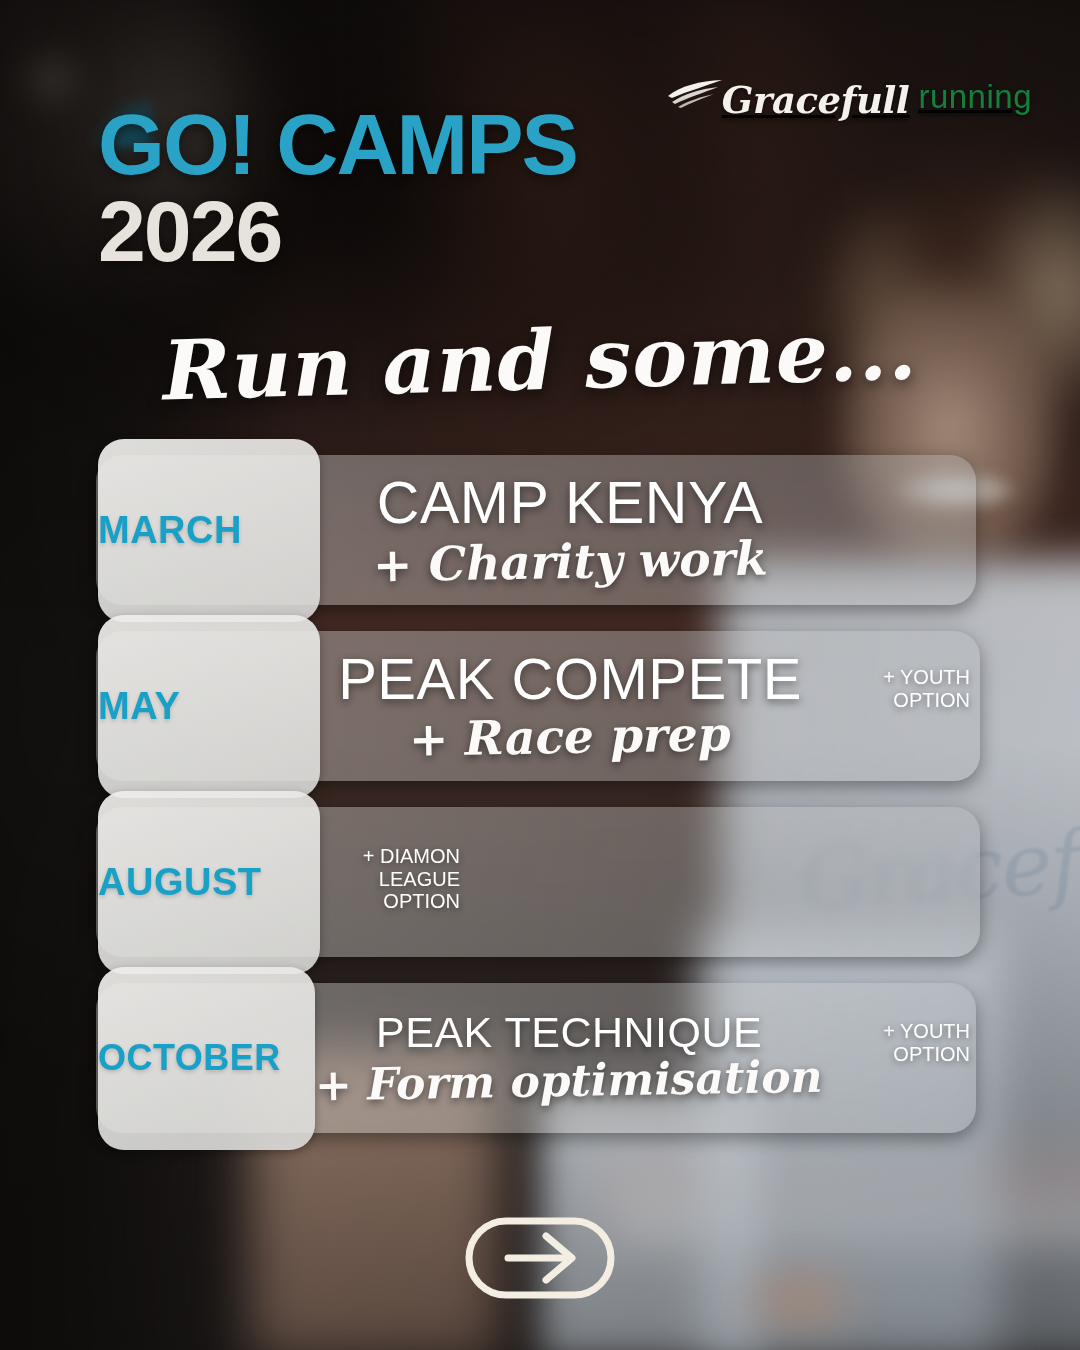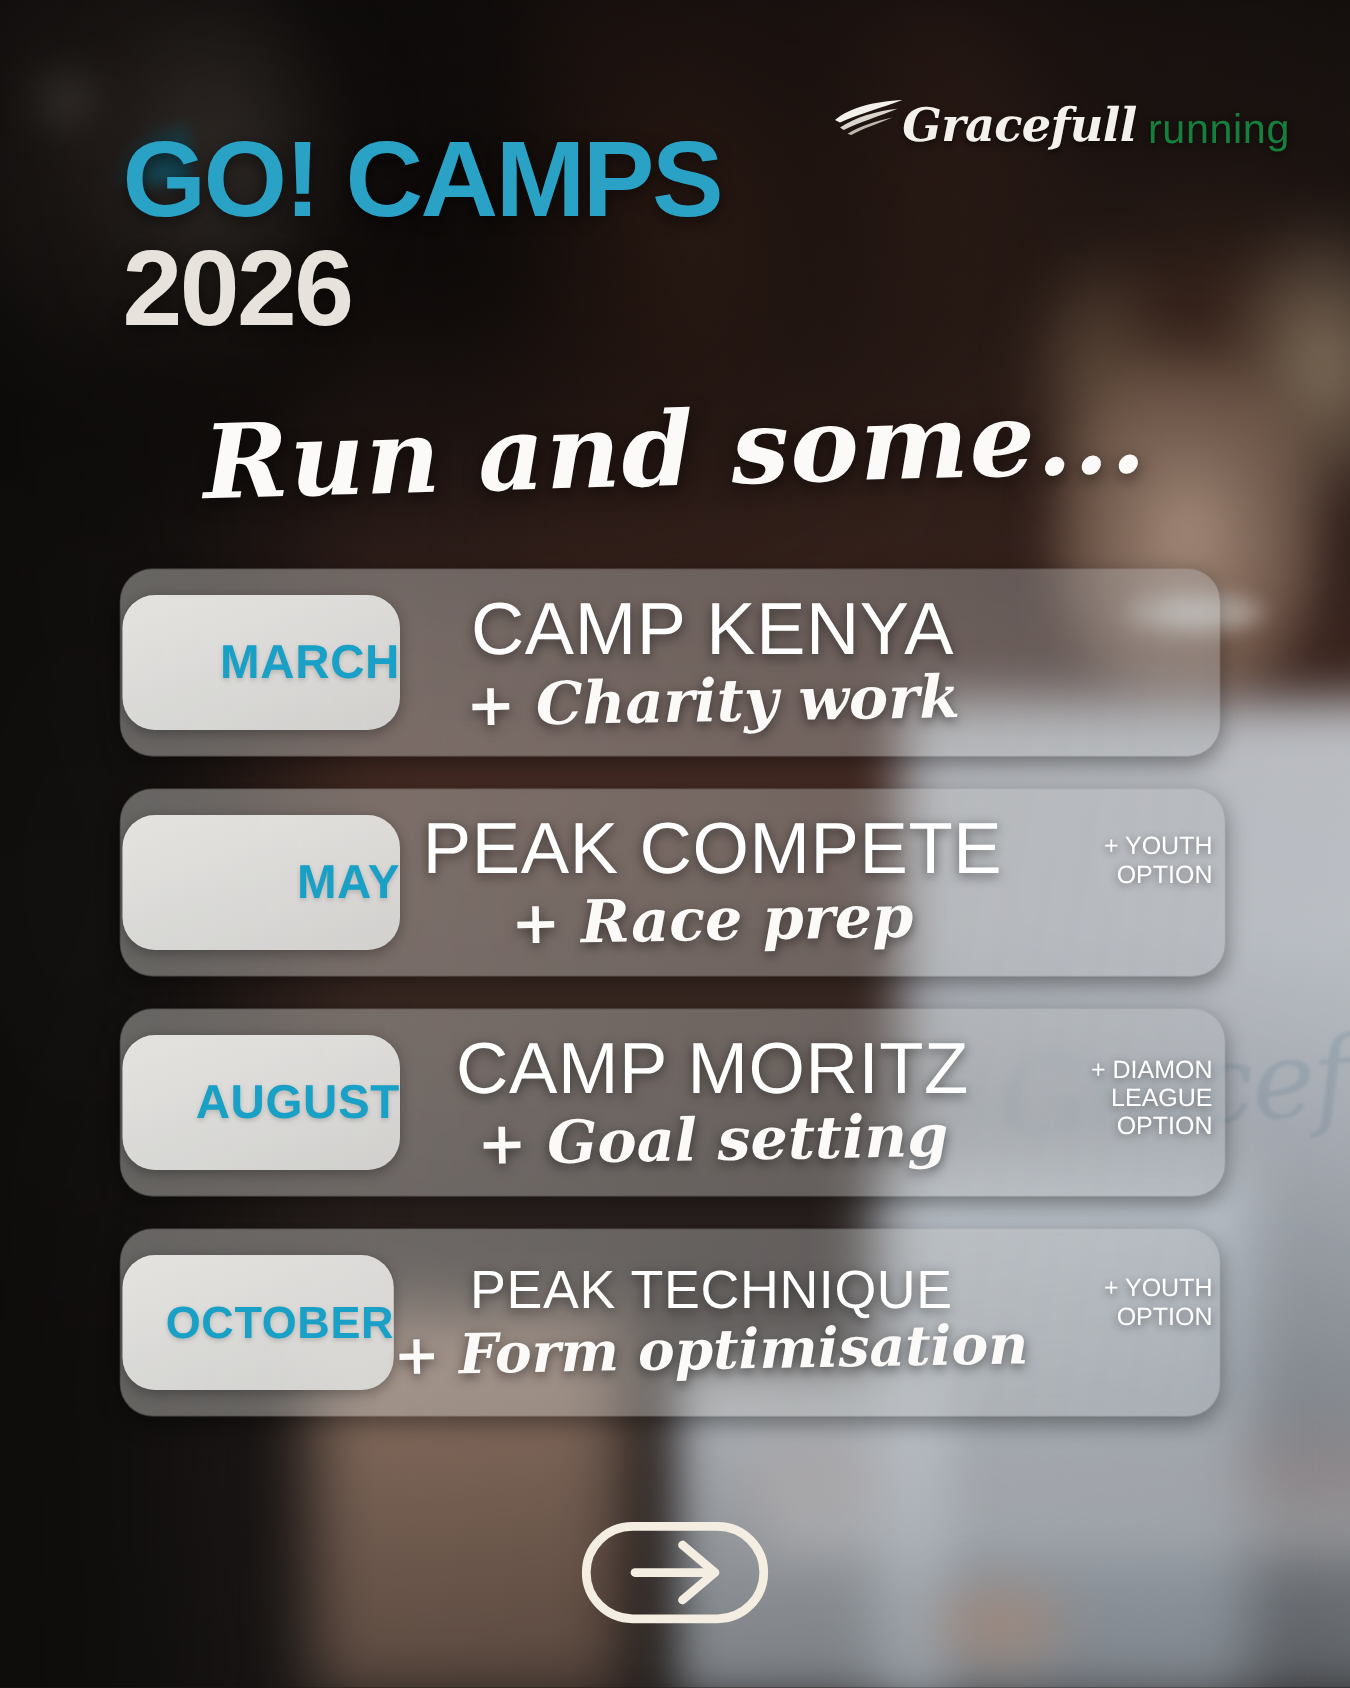--- a/index.html
+++ b/index.html
@@ -124,21 +124,21 @@
     position:absolute;inset:0;
     background:
       radial-gradient(ellipse 700px 420px at 360px 210px,rgba(0,0,0,.52),transparent 72%),
       linear-gradient(180deg,rgba(10,8,8,.46) 0%,rgba(12,10,9,.20) 30%,rgba(14,12,11,.06) 55%,rgba(12,10,9,.22) 100%);
   }
 
   
   .content{position:absolute;inset:0;}
 
   
-  .logo{position:absolute;right:48px;top:78px;display:flex;align-items:flex-end;gap:6px;}
+  .logo{position:absolute;right:48px;top:78px;display:flex;align-items:flex-start;gap:6px;text-decoration:underline;}
   .logo-wing{width:60px;height:30px;margin-right:-10px;margin-bottom:14px;}
   .logo-script{
     font-family:"DejaVu Serif",serif;font-style:italic;font-weight:700;
     font-size:37px;color:#f4f1ec;letter-spacing:-.5px;
     text-shadow:0 2px 5px rgba(0,0,0,.55);
   }
   .logo-word{
     font-family:"Liberation Sans",sans-serif;font-weight:400;
     font-size:33px;color:#15803d;letter-spacing:.5px;margin-left:3px;
     text-shadow:0 2px 5px rgba(0,0,0,.55);
@@ -176,25 +176,25 @@
     backdrop-filter:blur(6px);
     box-shadow:0 6px 18px rgba(0,0,0,.38);
   }
   .row-1 .row-bar{width:880px;}
   .row-2 .row-bar{width:884px;}
   .row-3 .row-bar{width:884px;}
   .row-4 .row-bar{width:880px;}
 
   .month-chip{
     position:relative;z-index:2;
-    width:222px;height:108px;margin-left:2px;
+    width:222px;height:183px;margin-left:2px;
     border-radius:26px;
     background:linear-gradient(160deg,rgba(238,237,234,.93),rgba(222,222,220,.88));
     box-shadow:0 3px 10px rgba(0,0,0,.3);
-    display:flex;align-items:center;justify-content:flex-end;
+    display:flex;align-items:center;justify-content:flex-start;
   }
   .month-label{
     font-family:"Liberation Sans",sans-serif;font-weight:700;
     font-size:38px;color:#19a0c6;letter-spacing:.5px;
     text-shadow:0 2px 4px rgba(0,0,0,.18);
     white-space:nowrap;
   }
   .row-4 .month-label{font-size:36px;}
 
   .row-main{
@@ -310,24 +310,20 @@
         </div>
         <div class="option-badge">+ YOUTH
 OPTION</div>
       </div>
 
       <div class="row row-3">
         <div class="row-bar"></div>
         <div class="month-chip">
           <span class="month-label">AUGUST</span>
         </div>
-        <div class="row-main">
-          <div class="camp-name">CAMP MORITZ</div>
-          <div class="camp-sub">+ Goal setting</div>
-        </div>
         <div class="option-badge">+ DIAMON
 LEAGUE
 OPTION</div>
       </div>
 
       <div class="row row-4">
         <div class="row-bar"></div>
         <div class="month-chip">
           <span class="month-label">OCTOBER</span>
         </div>

